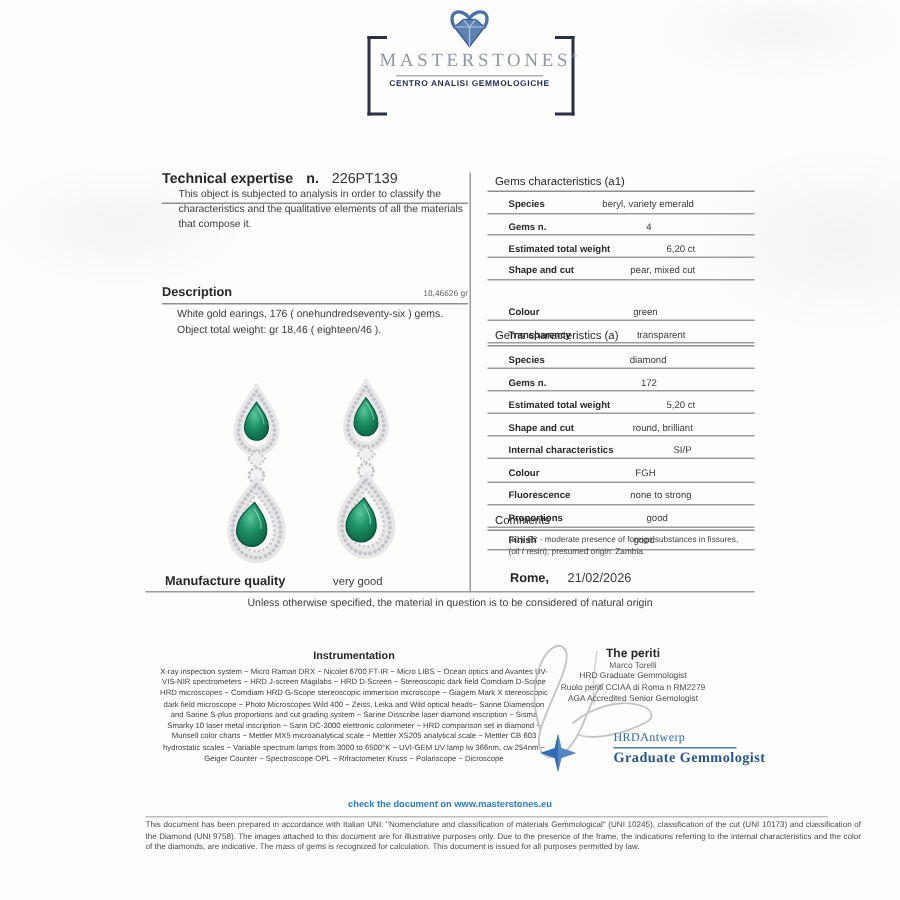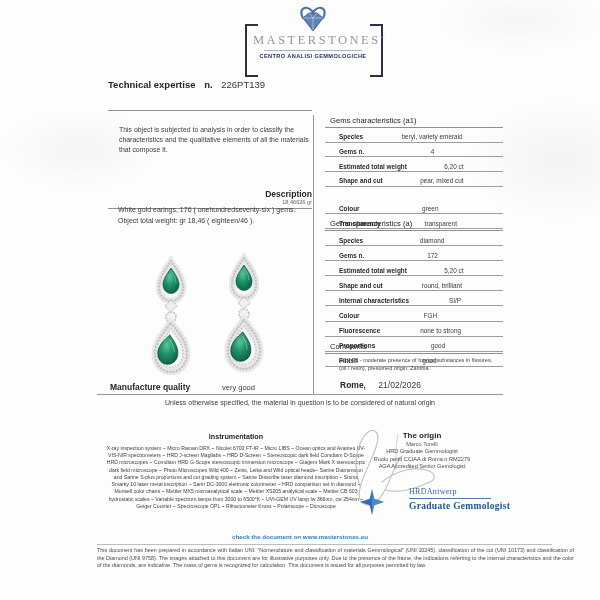--- a/index.html
+++ b/index.html
@@ -28,30 +28,30 @@
     color:#8e98a4; white-space:nowrap;
   }
   .brand-reg { font-size:5px; vertical-align:super; letter-spacing:0; }
   .brand-rule { position:absolute; left:264px; top:50px; width:98px; height:1px; background:#aab2bb; }
   .brand-sub {
     position:absolute; left:238px; top:53px; width:150px; text-align:center;
     font-size:5.6px; font-weight:bold; letter-spacing:0.4px; color:#1f2c55;
   }
 
   
-  .tech-heading { position:absolute; left:108px; top:79px; width:204px; border-bottom:1px solid #8f8f8f; padding-bottom:20px; font-size:9.5px; }
+  .tech-heading { position:absolute; left:108px; top:114px; width:204px; border-bottom:1px solid #8f8f8f; padding-bottom:10px; font-size:9.5px; }
   .tech-heading b { color:#262626; }
   .tech-num { font-weight:normal; margin-left:6px; color:#333; }
   .v-divider { position:absolute; left:313px; top:115px; width:1px; height:280px; background:#9a9a9a; }
   .hr-mid { position:absolute; left:97px; top:394px; width:406px; height:1px; background:#9a9a9a; }
 
   .intro { position:absolute; left:119px; top:125px; width:198px; font-size:6.9px; line-height:1.45; color:#3c3c3c; }
 
   .desc-header { position:absolute; left:108px; top:189px; width:204px; border-bottom:1px solid #8f8f8f; padding-bottom:3px;
-                 display:flex; justify-content:space-between; align-items:flex-end;flex-direction:column; }
+                 display:flex; justify-content:space-between; align-items:flex-end; }
   .desc-title { font-weight:bold; font-size:8.5px; color:#262626; }
   .desc-weight { font-size:5.6px; color:#666; }
   .desc-text { position:absolute; left:118px; top:205px; width:196px; font-size:7px; line-height:1.5; color:#3c3c3c; }
 
   .manufacture { position:absolute; left:110px; top:382px; font-size:8.5px; font-weight:bold; color:#262626; }
   .manufacture-val { position:absolute; left:222px; top:383px; font-size:7.5px; color:#3c3c3c; }
 
   
   .gem-table { position:absolute; left:325px; width:178px; }
   .gt-title { font-weight:normal; font-size:7.6px; color:#262626; border-bottom:1px solid #8f8f8f; padding:0 0 2px 5px; }
@@ -258,21 +258,21 @@
     <div class="instr-title">Instrumentation</div>
     <div class="instr-body">X-ray inspection system ~ Micro Raman DRX ~ Nicolet 6700 FT-IR ~ Micro LIBS ~ Ocean optics and Avantes UV-VIS-NIR spectrometers ~ HRD J-screen Magilabs ~ HRD D-Screen ~ Stereoscopic dark field Comdiam D-Scope HRD microscopes ~ Comdiam HRD G-Scope stereoscopic immersion microscope ~ Giagem Mark X stereoscopic dark field microscope ~ Photo Microscopes Wild 400 ~ Zeiss, Leika and Wild optical heads~ Sarine Diamension and Sarine S-plus proportions and cut grading system ~ Sarine Disscribe laser diamond inscription ~ Sisma Smarky 10 laser metal inscription ~ Sarin DC-3000 elettronic colorimeter ~ HRD comparison set in diamond ~ Munsell color charts ~ Mettler MX5 microanalytical scale ~ Mettler XS205 analytical scale ~ Mettler CB 603 hydrostatic scales ~ Variable spectrum lamps from 3000 to 6500°K ~ UVI-GEM UV lamp lw 366nm, cw 254nm ~ Geiger Counter ~ Spectroscope OPL ~ Rifractometer Kruss ~ Polariscope ~ Dicroscope</div>
   </div>
 
   <svg class="signature" width="125" height="90" viewBox="0 0 125 90">
     <path d="M22,66 C10,30 30,4 38,12 C46,20 26,50 22,68 C18,84 30,90 40,80 C52,68 56,42 64,36
              M44,62 C56,52 74,46 88,50 C96,52 100,58 92,62 C80,68 60,74 48,70" fill="none" stroke="#b7b7bf" stroke-width="1.2" opacity="0.85" stroke-linecap="round"></path>
     <path d="M60,14 C58,26 57,38 58,50" fill="none" stroke="#c3c3ca" stroke-width="1" opacity="0.7"></path>
   </svg>
   <div class="analyst">
-    <div class="analyst-title">The origin</div>
+    <div class="analyst-title">The periti</div>
     <div class="analyst-name">Marco Torelli</div>
     <div class="analyst-cred">HRD Graduate Gemmologist</div>
     <div class="analyst-cred">Ruolo periti CCIAA di Roma n RM2279</div>
     <div class="analyst-cred">AGA Accredited Senior Gemologist</div>
   </div>
 
   <div class="hrd-logo">
     <svg class="hrd-star" width="24" height="26" viewBox="0 0 24 26">
       <path d="M12,0 L14.3,9.7 L24,13 L14.3,16.3 L12,26 L9.7,16.3 L0,13 L9.7,9.7 Z" fill="#2f6db5"></path>
       <path d="M12,0 L14.3,9.7 L24,13 L14.3,16.3 L12,26" fill="#6f9ccb" opacity="0.55"></path>

